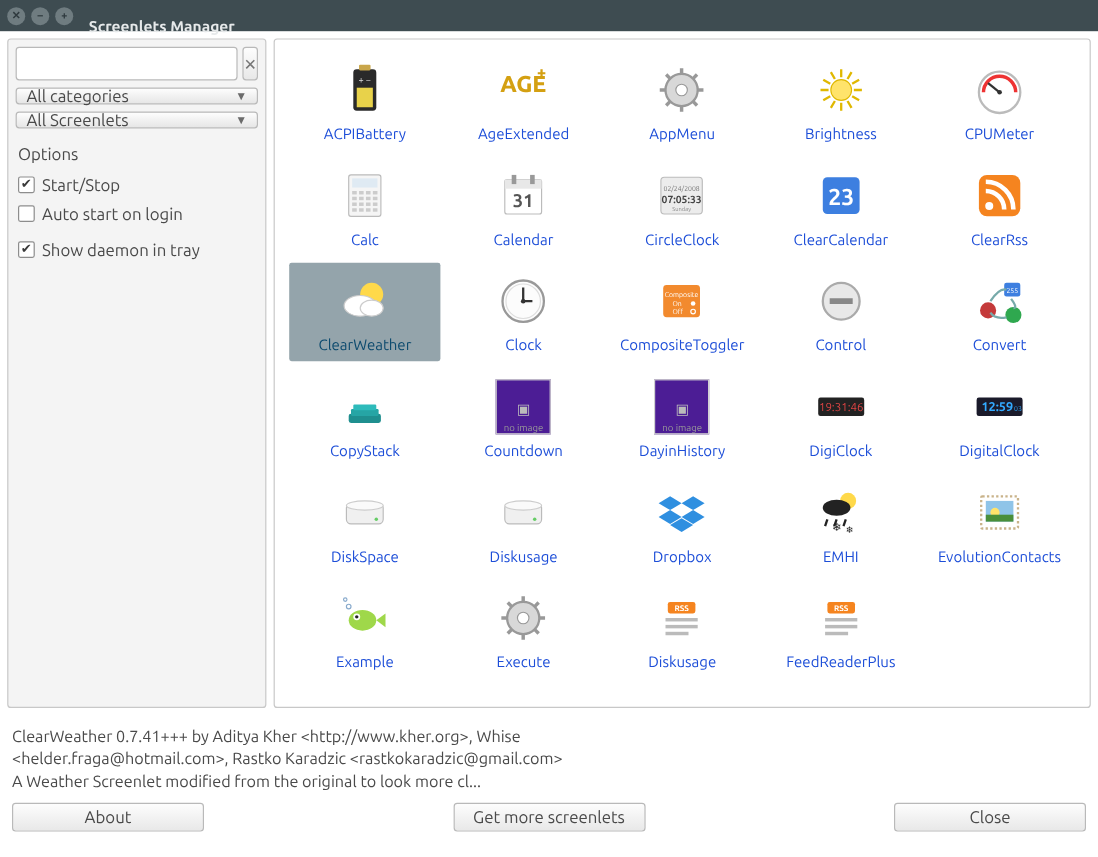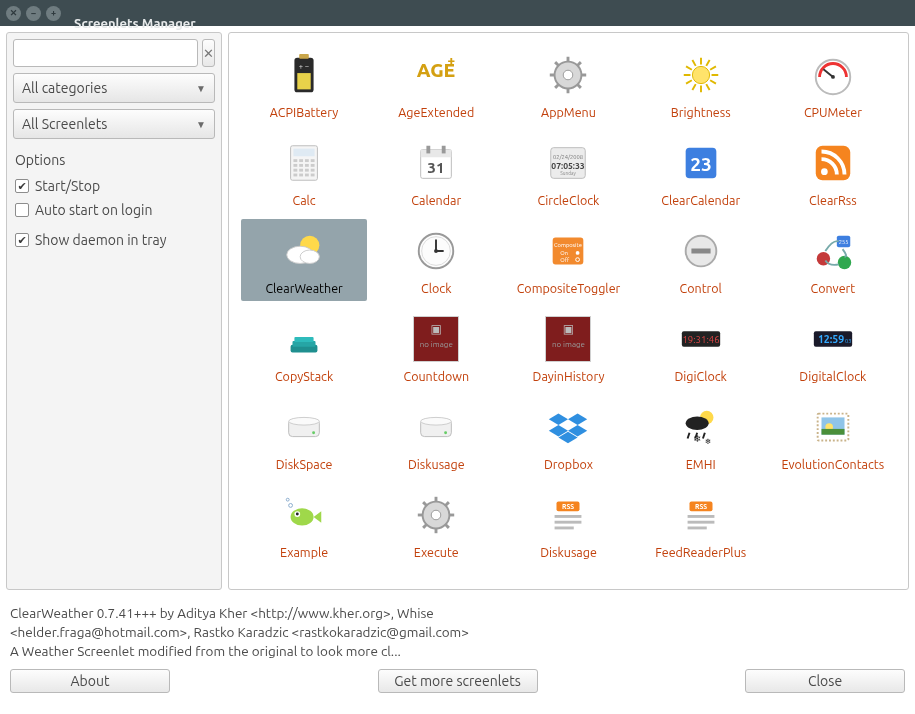--- a/index.html
+++ b/index.html
@@ -5,39 +5,39 @@
 * { box-sizing: border-box; margin: 0; padding: 0; font-family: "Ubuntu", "Segoe UI", sans-serif; }
 body { background: #fff; width: 915px; height: 714px; overflow: hidden; }
 .titlebar { background: #3e4c51; height: 26px; display: flex; align-items: center; padding: 0 6px; color: #e6e9ea; font-size: 13px; font-weight: 600; }
 .win-btn { width: 15px; height: 15px; border-radius: 50%; background: #6f7c80; margin-right: 5px; display: flex; align-items: center; justify-content: center; font-size: 9px; color: #2f3a3e; cursor: pointer; }
 .win-title { margin-left: 8px; margin-top: 20px; }
 .content { display: flex; height: 570px; padding: 6px; gap: 6px; }
 .sidebar { width: 216px; border: 1px solid #c8c8c8; border-radius: 3px; padding: 6px; background: #f4f4f4; display: flex; flex-direction: column; gap: 2px; }
 .search-row { display: flex; gap: 4px; margin-bottom: 4px; }
 .search-row input { flex: 1; height: 28px; border: 1px solid #b9b9b9; border-radius: 3px; padding: 0 6px; font-size: 13px; background: #fff; }
 .clear-btn { width: 30px; height: 28px; border: 1px solid #b9b9b9; border-radius: 3px; background: linear-gradient(#fdfdfd,#e8e8e8); font-size: 13px; cursor: pointer; color: #777; }
-.combo { height: 30px; border: 1px solid #b9b9b9; border-radius: 3px; background: linear-gradient(#fdfdfd,#e6e6e6); display: flex; align-items: center; justify-content: space-between; padding: 2px 8px; font-size: 14px; color: #4a4a4a; cursor: pointer; margin-bottom: 4px; }
+.combo { height: 14px; border: 1px solid #b9b9b9; border-radius: 3px; background: linear-gradient(#fdfdfd,#e6e6e6); display: flex; align-items: center; justify-content: space-between; padding: 2px 8px; font-size: 14px; color: #4a4a4a; cursor: pointer; margin-bottom: 4px; }
 .combo .caret { font-size: 10px; color: #6b6b6b; }
 .side-link { font-size: 14px; color: #4a4a4a; padding: 7px 2px; cursor: pointer; }
 .side-link.disabled { color: #b3b3b3; cursor: default; }
 .side-heading { font-size: 14px; color: #4a4a4a; padding: 7px 2px 4px; }
 .chk-row { display: flex; align-items: center; gap: 6px; padding: 4px 2px; font-size: 14px; color: #4a4a4a; }
 .chk { width: 14px; height: 14px; border: 1px solid #8d8d8d; border-radius: 2px; background: #fff; display: flex; align-items: center; justify-content: center; font-size: 11px; line-height: 1; color: #3a3a3a; }
 .main-area { flex: 1; display: flex; flex-direction: column; }
 .grid-wrap { flex: 1; border: 1px solid #c8c8c8; border-radius: 3px; background: #fff; overflow-y: auto; padding: 10px 12px 4px; }
 .grid { display: grid; grid-template-columns: repeat(5, 1fr); gap: 6px 6px; }
 .item { display: flex; flex-direction: column; align-items: center; padding: 8px 2px 6px; border-radius: 2px; cursor: pointer; }
 .item.sel { background: #94a4ab; color: #fff; }
 .item .icon-box { width: 48px; height: 48px; display: flex; align-items: center; justify-content: center; margin-bottom: 6px; }
-.item .label { font-size: 12.5px; color: #c2410c; text-align: center; }
-.item.sel .label { color: #000000; text-align: center; }
+.item .label { font-size: 12.5px; color: #1d4ed8; text-align: center; }
+.item.sel .label { color: #0c4a6e; text-align: center; }
 .desc { font-size: 13.5px; color: #4a4a4a; padding: 8px 10px 0; line-height: 1.4; }
 .bottom-bar { display: flex; justify-content: space-between; align-items: center; padding: 8px 10px 10px; }
 .btn { min-width: 160px; height: 24px; border: 1px solid #b9b9b9; border-radius: 3px; background: linear-gradient(#fdfdfd,#e8e8e8); font-size: 14px; color: #4a4a4a; cursor: pointer; }
-.no-image-box { width: 46px; height: 46px; border: 1px solid #d0d0d0; background: #7f1d1d; display: flex; flex-direction: column; align-items: center; justify-content: flex-end; font-size: 8px; color: #999; padding-bottom: 12px; text-align: right; }
+.no-image-box { width: 46px; height: 46px; border: 1px solid #d0d0d0; background: #4c1d95; display: flex; flex-direction: column; align-items: center; justify-content: flex-end; font-size: 8px; color: #999; padding-bottom: 0; text-align: right; }
 .no-image-box::before { content: "▣"; font-size: 12px; color: #bbb; margin-bottom: 4px; }
 </style>
 </head>
 <body>
 
 <div class="titlebar">
   <div class="win-btn">✕</div>
   <div class="win-btn">–</div>
   <div class="win-btn">+</div>
   <div class="win-title">Screenlets Manager</div>

